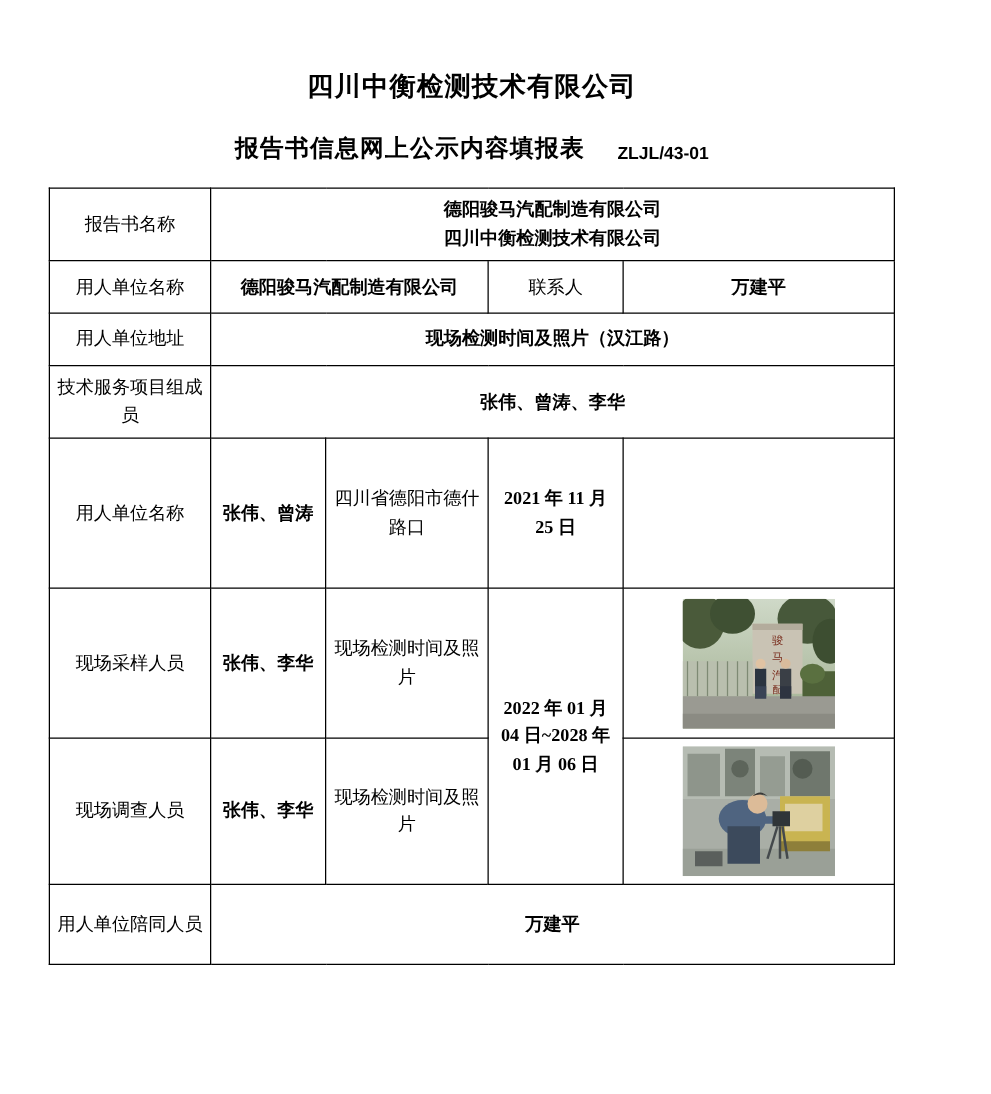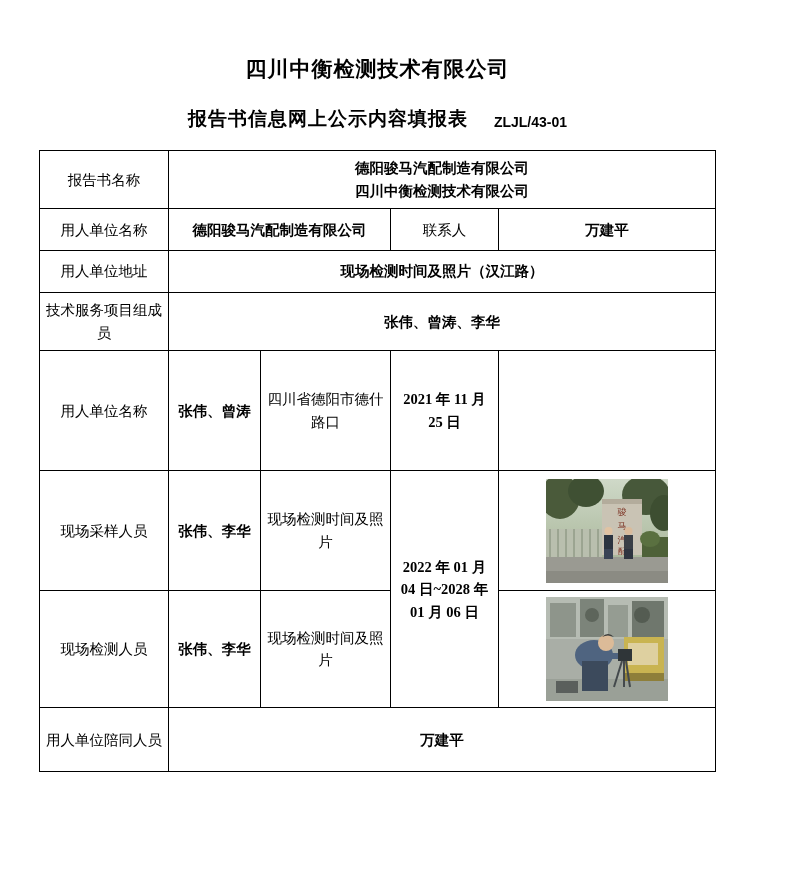--- a/index.html
+++ b/index.html
@@ -206,21 +206,21 @@
                 <rect x="78" y="56" width="9" height="22" fill="#3a3f46"></rect>
                 <rect x="78" y="70" width="9" height="10" fill="#2e3440"></rect>
                 <circle cx="82.5" cy="52" r="4" fill="#d9bb9c"></circle>
               </g>
             </svg>
           </div>
         </td>
       </tr>
 
       <tr class="r7">
-        <td class="label">现场检测人员</td>
+        <td class="label">现场调查人员</td>
         <td class="bold">张伟、李华</td>
         <td>现场检测时间及照片</td>
         <td class="photo-cell nopad">
           <div class="photo">
             <svg width="122" height="104" viewBox="0 0 122 104" xmlns="http://www.w3.org/2000/svg">
               <rect width="122" height="104" fill="#c9cdc6"></rect>
 
               <rect x="0" y="0" width="122" height="42" fill="#b6bcb3"></rect>
               <rect x="4" y="6" width="26" height="34" fill="#8e958b"></rect>
               <rect x="34" y="2" width="24" height="38" fill="#7c847a"></rect>

